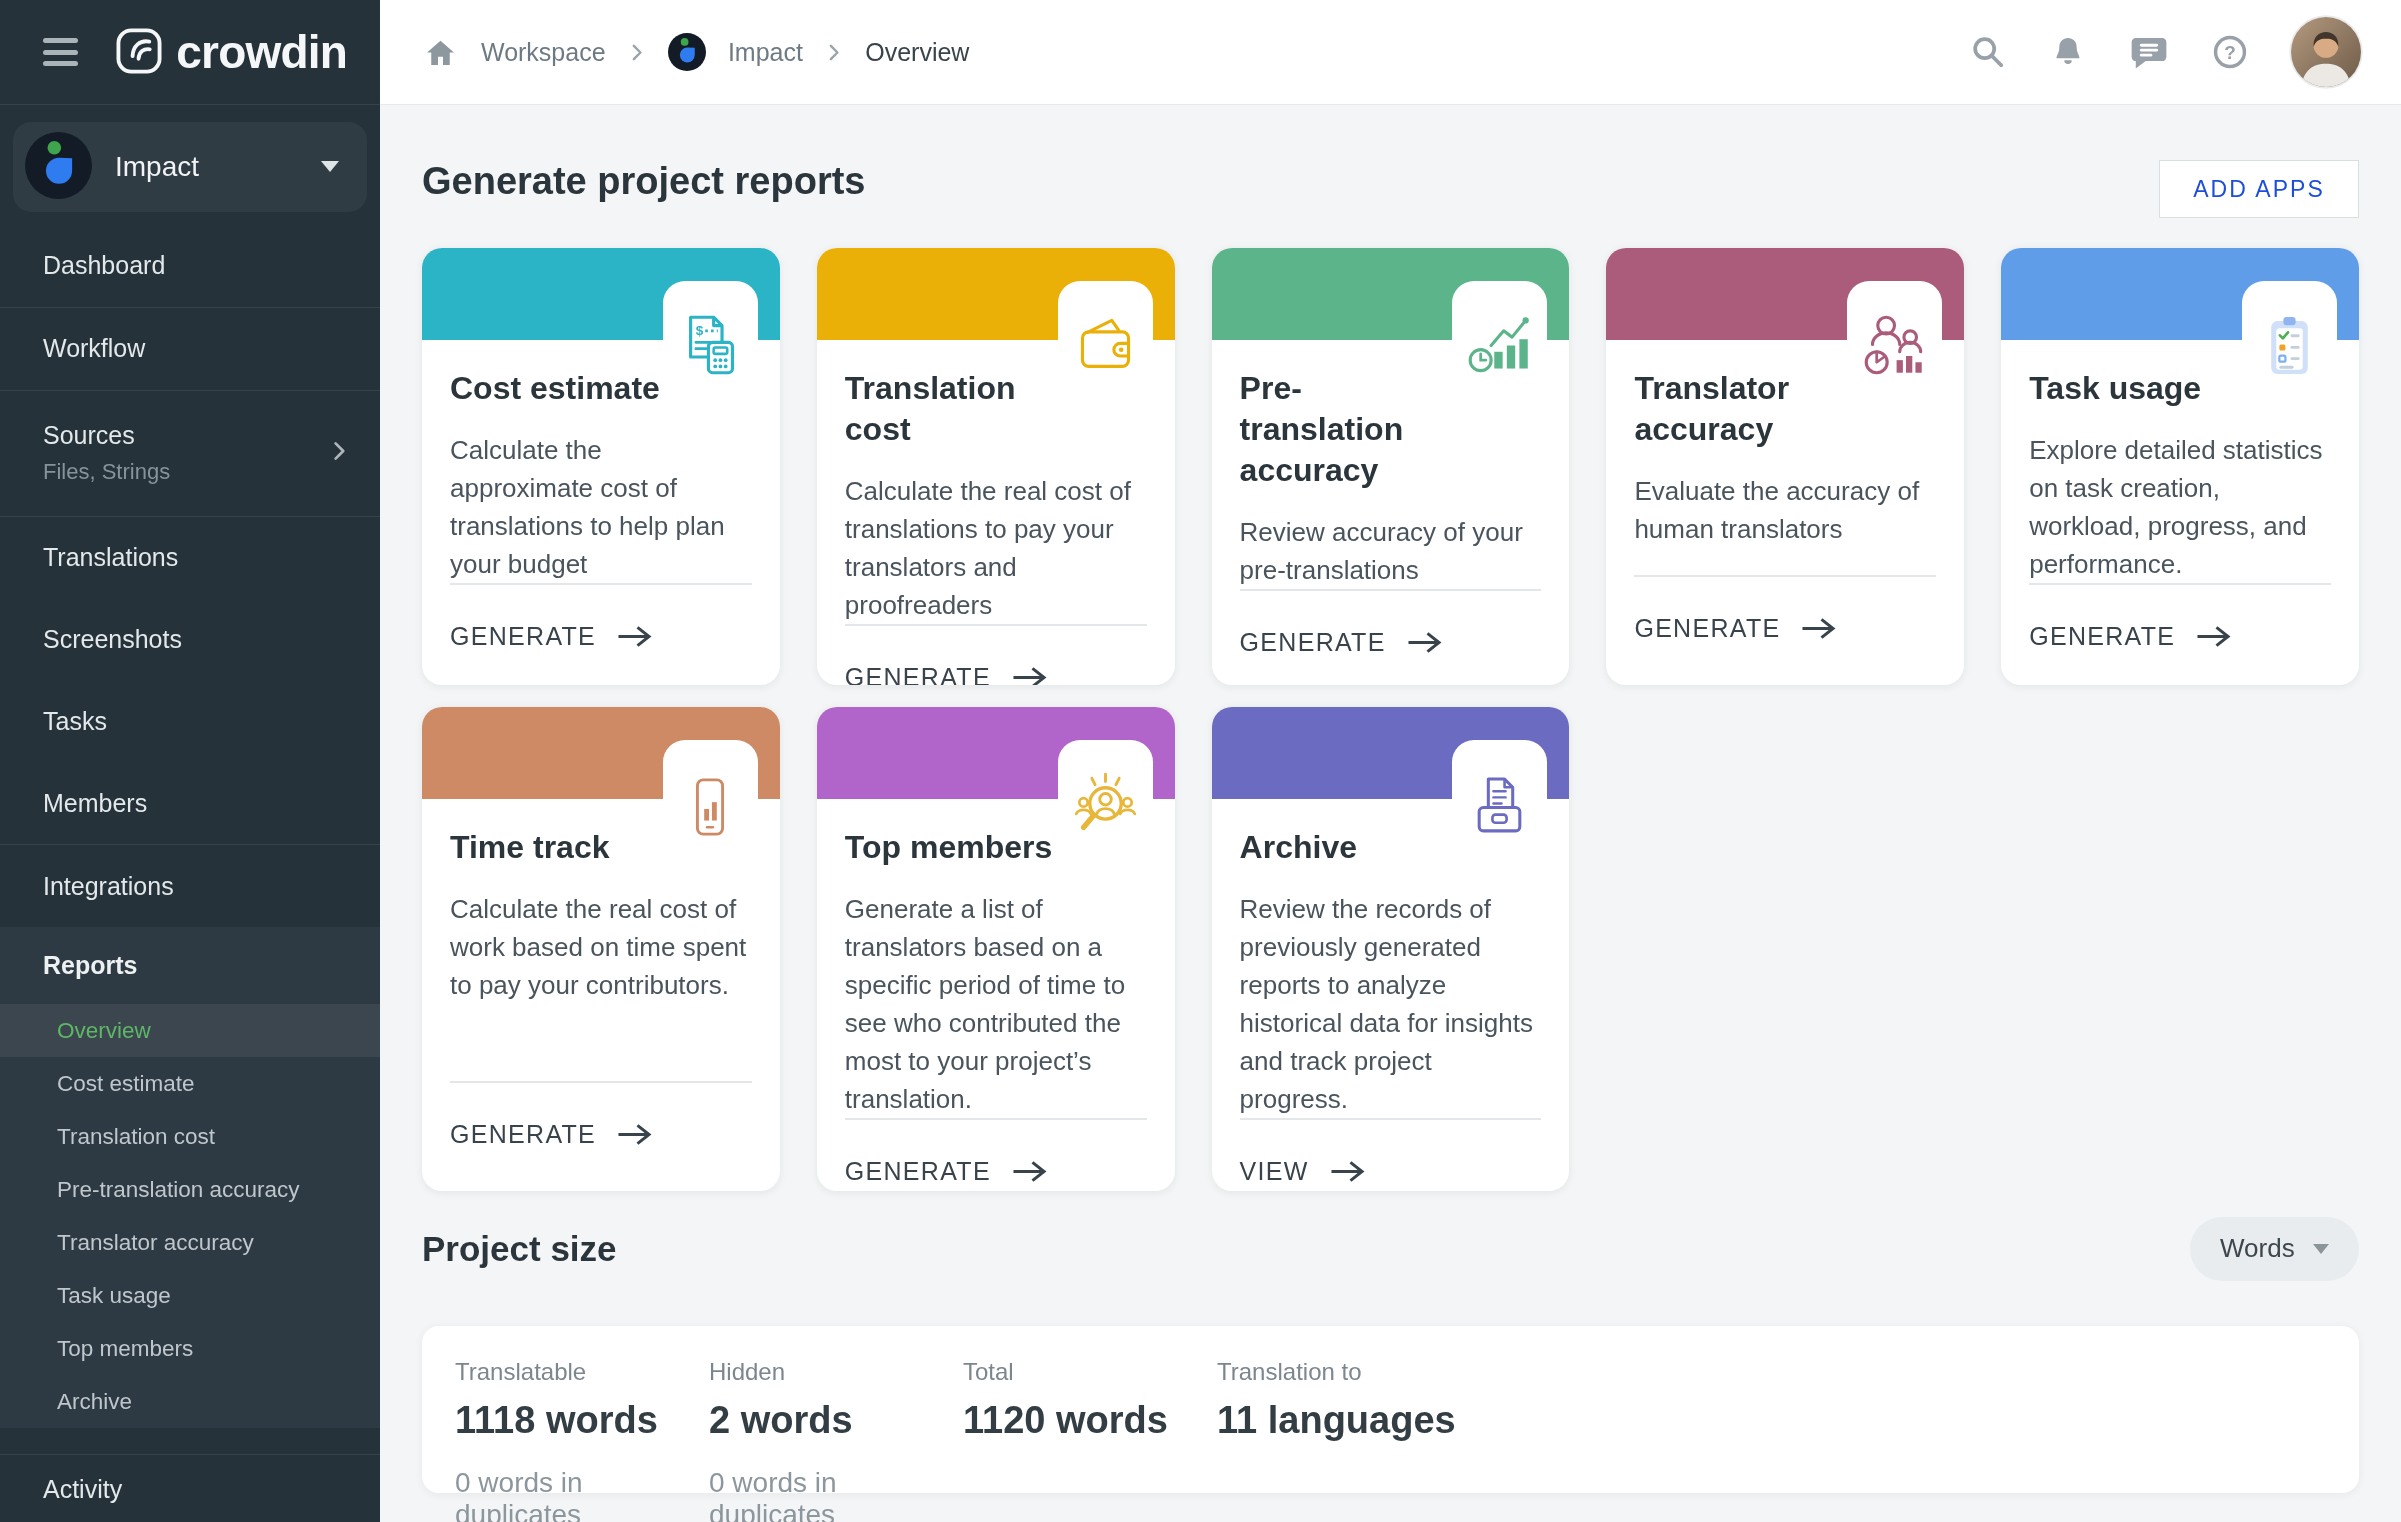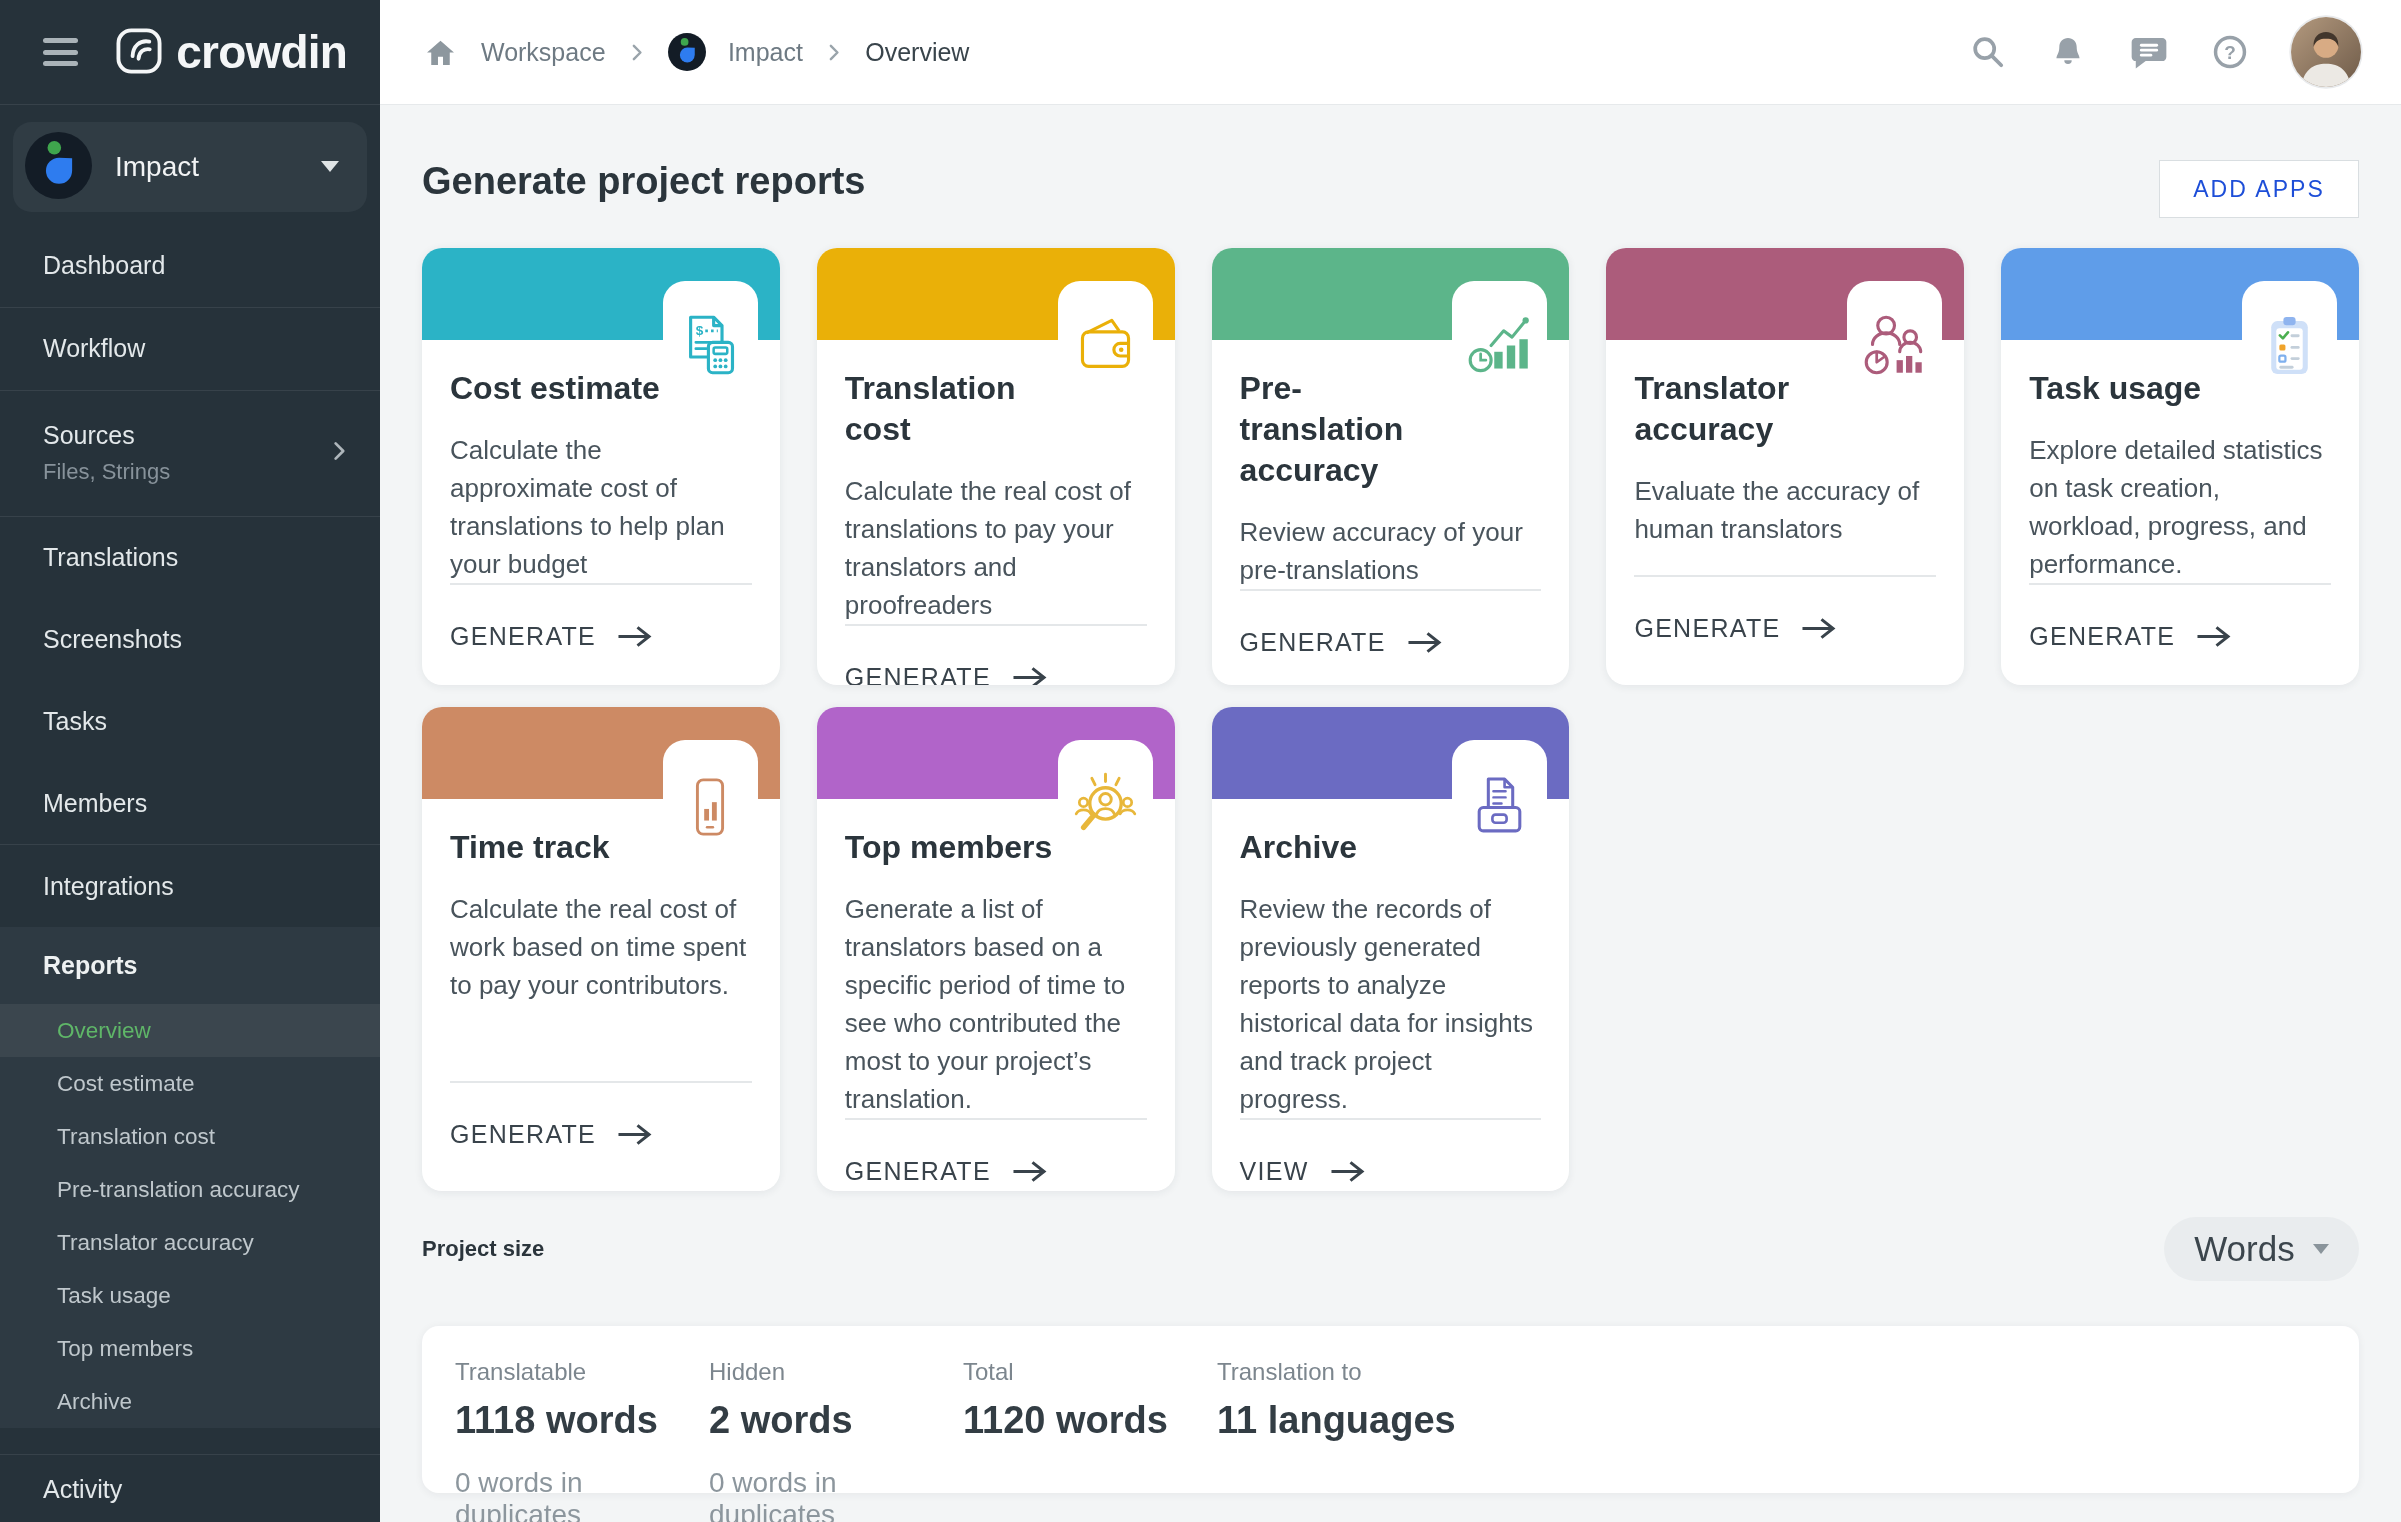--- a/index.html
+++ b/index.html
@@ -72,23 +72,23 @@
   .card-title { font-size:32px; font-weight:600; color:#2b353c; line-height:1.28;
     padding-right:87px; }
   .card-desc { margin-top:22px; font-size:26px; line-height:38px; color:#49545c; }
   .card-footer { margin-top:auto; }
   .card-rule { height:1.7px; background:#e4e7e9; }
   .action-row { display:flex; align-items:center; gap:20px; padding:37px 0 42px;
     font-size:25px; font-weight:500; letter-spacing:1.3px; color:#39434b; cursor:pointer; }
 
   .ps-row { margin-top:25px; height:65px; display:flex; align-items:center;
     justify-content:space-between; }
-  .h2 { font-size:22px; font-weight:600; color:#2b353c; }
+  .h2 { font-size:35px; font-weight:600; color:#2b353c; }
   .pill { height:64px; background:#e9ecee; border-radius:33px; padding:0 30px;
-    display:flex; align-items:center; gap:18.3px; font-size:35px; color:#3c464d; cursor:pointer; }
+    display:flex; align-items:center; gap:18.3px; font-size:26px; color:#3c464d; cursor:pointer; }
   .pill .caret-down { border-top-color:#8a949b; border-left-width:8.3px; border-right-width:8.3px;
     border-top-width:10px; }
 
   .stats-card { margin-top:45px; height:167px; background:#fff; border-radius:16.7px;
     box-shadow:0 1.7px 8.3px rgba(30,40,50,.06); display:flex; padding:32px 33px; }
   .stat { width:254px; display:flex; flex-direction:column; }
   .stat-label { font-size:24px; color:#7c868e; }
   .stat-value { margin-top:13.3px; font-size:38px; font-weight:600; color:#333d44; }
   .stat-sub { margin-top:25px; font-size:28px; color:#8c969d; }
 </style>

